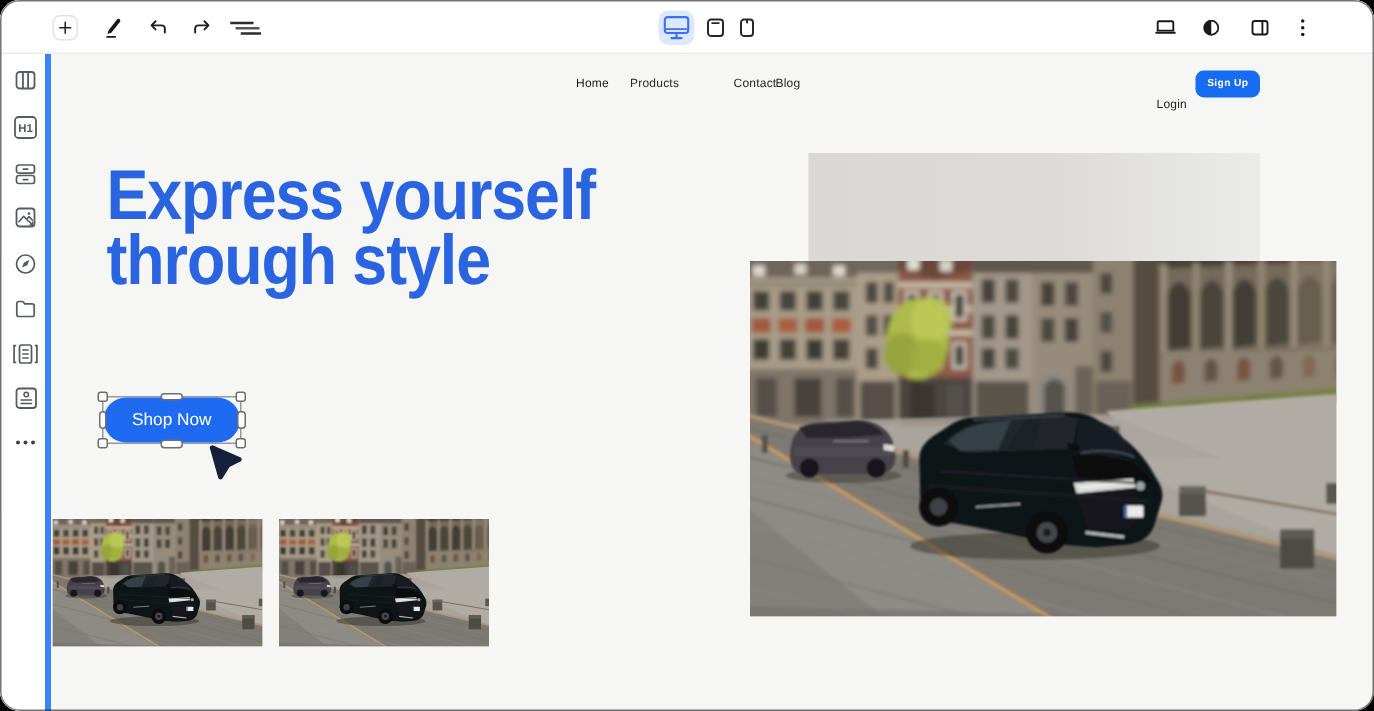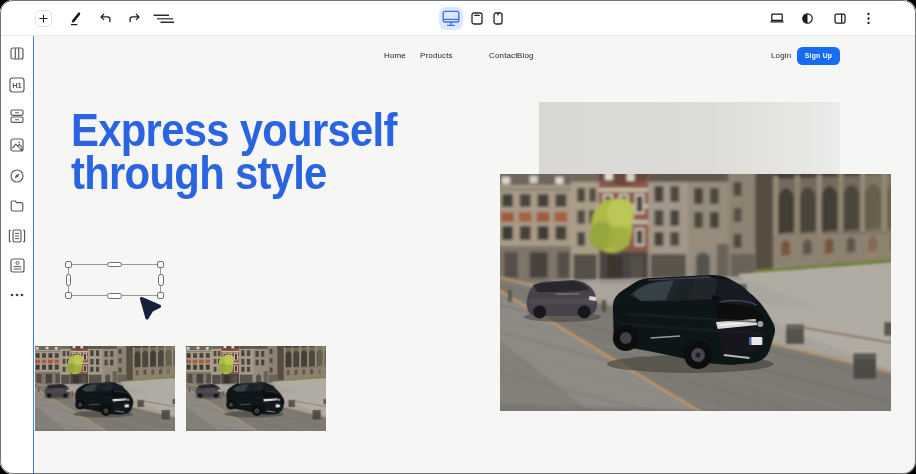--- a/index.html
+++ b/index.html
@@ -4,21 +4,21 @@
 <style>
   * { margin:0; padding:0; box-sizing:border-box; }
   html,body { width:916px; height:474px; background:#000; font-family:"Liberation Sans", sans-serif; }
   .window { position:absolute; left:0; top:0; width:916px; height:474px; background:#f6f6f5;
             border-radius:13px; overflow:hidden; }
   .window::after { content:''; position:absolute; left:0; top:0; right:0; bottom:0; border-radius:13px;
             box-shadow: inset 0 0 0 1px rgba(25,25,28,.6); z-index:99; pointer-events:none; }
   .topbar { position:absolute; left:0; top:0; width:916px; height:36px; background:#fff;
             border-bottom:1px solid #ececec; z-index:5; }
   .sidebar { position:absolute; left:0; top:36px; width:34px; bottom:0; background:#fff;
-             border-right:1px solid #3b82f6; z-index:4; }
+             border-right:4px solid #3b82f6; z-index:4; }
   .abs { position:absolute; }
   .icon { position:absolute; }
   
   .plusbtn { position:absolute; left:35px; top:10px; width:17px; height:17px; border:1px solid #e2e2e2;
              border-radius:5px; background:#fff; }
   
   .chip { position:absolute; left:439px; top:7px; width:24px; height:23px; background:#dce8fd; border-radius:7px; }
   
   .nav { font-size:8px; color:#26282c; letter-spacing:.15px; }
   .signup { position:absolute; left:797px; top:46.5px; width:43px; height:18.5px; background:#176cf2;
@@ -141,21 +141,21 @@
       <circle cx="2" cy="2" r="1.3" fill="#3c4048"></circle>
       <circle cx="7" cy="2" r="1.3" fill="#3c4048"></circle>
       <circle cx="12" cy="2" r="1.3" fill="#3c4048"></circle>
     </svg>
   </div>
 
   <div class="abs nav" style="left:384px;top:51px;font-weight:normal;color:#17191c;">Home</div>
   <div class="abs nav" style="left:420px;top:51px;">Products</div>
   <div class="abs nav" style="left:481px;top:51px;margin-left:36px;">Blog</div>
   <div class="abs nav" style="left:489px;top:51px;">Contact</div>
-  <div class="abs nav" style="left:771px;top:51px;font-weight:500;color:#1b1d20;">Login</div>
+  <div class="abs nav" style="left:771px;top:65px;font-weight:500;color:#1b1d20;">Login</div>
   <div class="signup">Sign Up</div>
 
   <h1>Express yourself<br>through style</h1>
 
   <div class="ph"></div>
 
   <div class="photo" style="left:500px;top:174px;width:391px;height:237px;">
     <svg width="391" height="237" viewBox="0 0 395 237" preserveAspectRatio="none">
         <use href="#sceneg"></use>
       </svg>
@@ -165,20 +165,21 @@
         <use href="#sceneg"></use>
       </svg>
   </div>
   <div class="photo" style="left:186px;top:346px;width:140px;height:85px;">
     <svg width="140" height="85" viewBox="0 0 395 237" preserveAspectRatio="none">
         <use href="#sceneg"></use>
       </svg>
   </div>
 
   <div class="selbox"></div>
+  <div class="shopbtn">Shop Now</div>
   <div class="hndl hc" style="left:65px;top:261px;"></div>
   <div class="hndl hc" style="left:157px;top:261px;"></div>
   <div class="hndl hc" style="left:65px;top:292px;"></div>
   <div class="hndl hc" style="left:157px;top:292px;"></div>
   <div class="hndl hh" style="left:107px;top:261.5px;"></div>
   <div class="hndl hh" style="left:107px;top:293px;"></div>
   <div class="hndl hv" style="left:65.5px;top:274px;"></div>
   <div class="hndl hv" style="left:158px;top:274px;"></div>
   <svg class="abs" style="left:137px;top:294px" width="25" height="27" viewBox="0 0 25 27">
     <path d="M4.5 4.5 L22.5 12.3 L15 16 L10 24 Z" fill="#17203a" stroke="#17203a" stroke-width="3.2" stroke-linejoin="round"></path>

